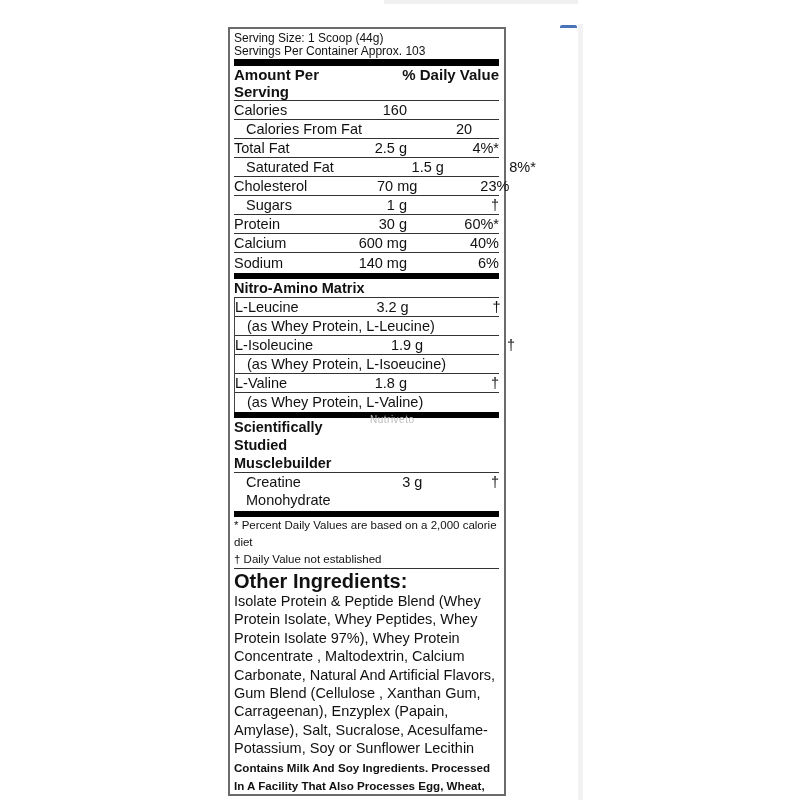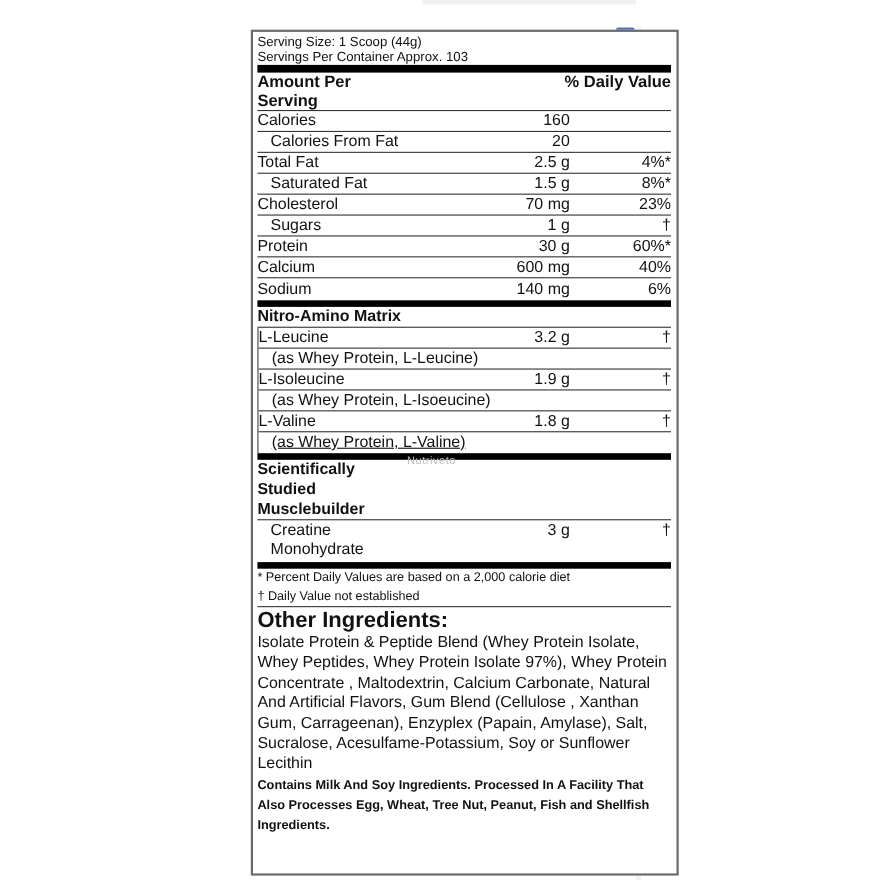--- a/index.html
+++ b/index.html
@@ -1,21 +1,21 @@
 <!DOCTYPE html>
 <html><head>
 <meta charset="utf-8">
 <style>
   html, body { margin: 0; padding: 0; background: #ffffff; }
   body { width: 800px; height: 800px; position: relative; overflow: hidden;
          font-family: "Liberation Sans", sans-serif; color: #111; }
   .topbar { position: absolute; left: 384px; top: 0; width: 194px; height: 4px; background: #f0f0f0; }
   .shadow-edge { position: absolute; left: 578px; top: 24px; width: 5px; height: 776px; background: #f2f2f2; }
   .blue-corner { position: absolute; left: 560px; top: 25px; width: 17px; height: 3px; background: #4a73b8; border-radius: 2px 2px 0 0; }
-  .label { position: absolute; left: 228px; top: 27px; width: 389px; height: 769px;
+  .label { position: absolute; left: 228px; top: 27px; width: 278px; height: 769px;
            border: 2px solid #6b6b6b; box-sizing: border-box; padding: 3px 5px 0 4px; background: #fff; }
   .small { font-size: 12px; line-height: 12.5px; }
   .thick { height: 7px; background: #000; margin: 2px 0 0 0; }
   .thick.t2 { height: 6px; }
   .row { display: flex; align-items: flex-end; font-size: 14.5px; line-height: 18px; border-bottom: 1px solid #333; height: 19px; box-sizing: border-box; }
   .row .name { flex: 1 1 auto; white-space: nowrap; }
   .row .amt { width: 110px; text-align: right; flex: none; }
   .row .dv { width: 92px; text-align: right; flex: none; }
   .row.indent .name { padding-left: 12px; }
   .row.noline { border-bottom: none; }
@@ -118,21 +118,21 @@
         <div class="name">L-Isoleucine</div>
         <div class="amt">1.9 g</div>
         <div class="dv">†</div>
       </div>
       <div class="sub">(as Whey Protein, L-Isoeucine)</div>
       <div class="row">
         <div class="name">L-Valine</div>
         <div class="amt">1.8 g</div>
         <div class="dv">†</div>
       </div>
-      <div class="sub" style="border-bottom: none; text-decoration: underline;">(as Whey Protein, L-Valine)</div>
+      <div class="sub" style="border-bottom: none;">(as Whey Protein, L-Valine)</div>
     </div>
   <div class="thick t2" style="margin-top:0"></div>
 
   <div class="bold-title">
     <div>Scientifically</div>
     <div>Studied</div>
     <div>Musclebuilder</div>
   </div>
   <div class="line1"></div>
   <div class="creatine">

